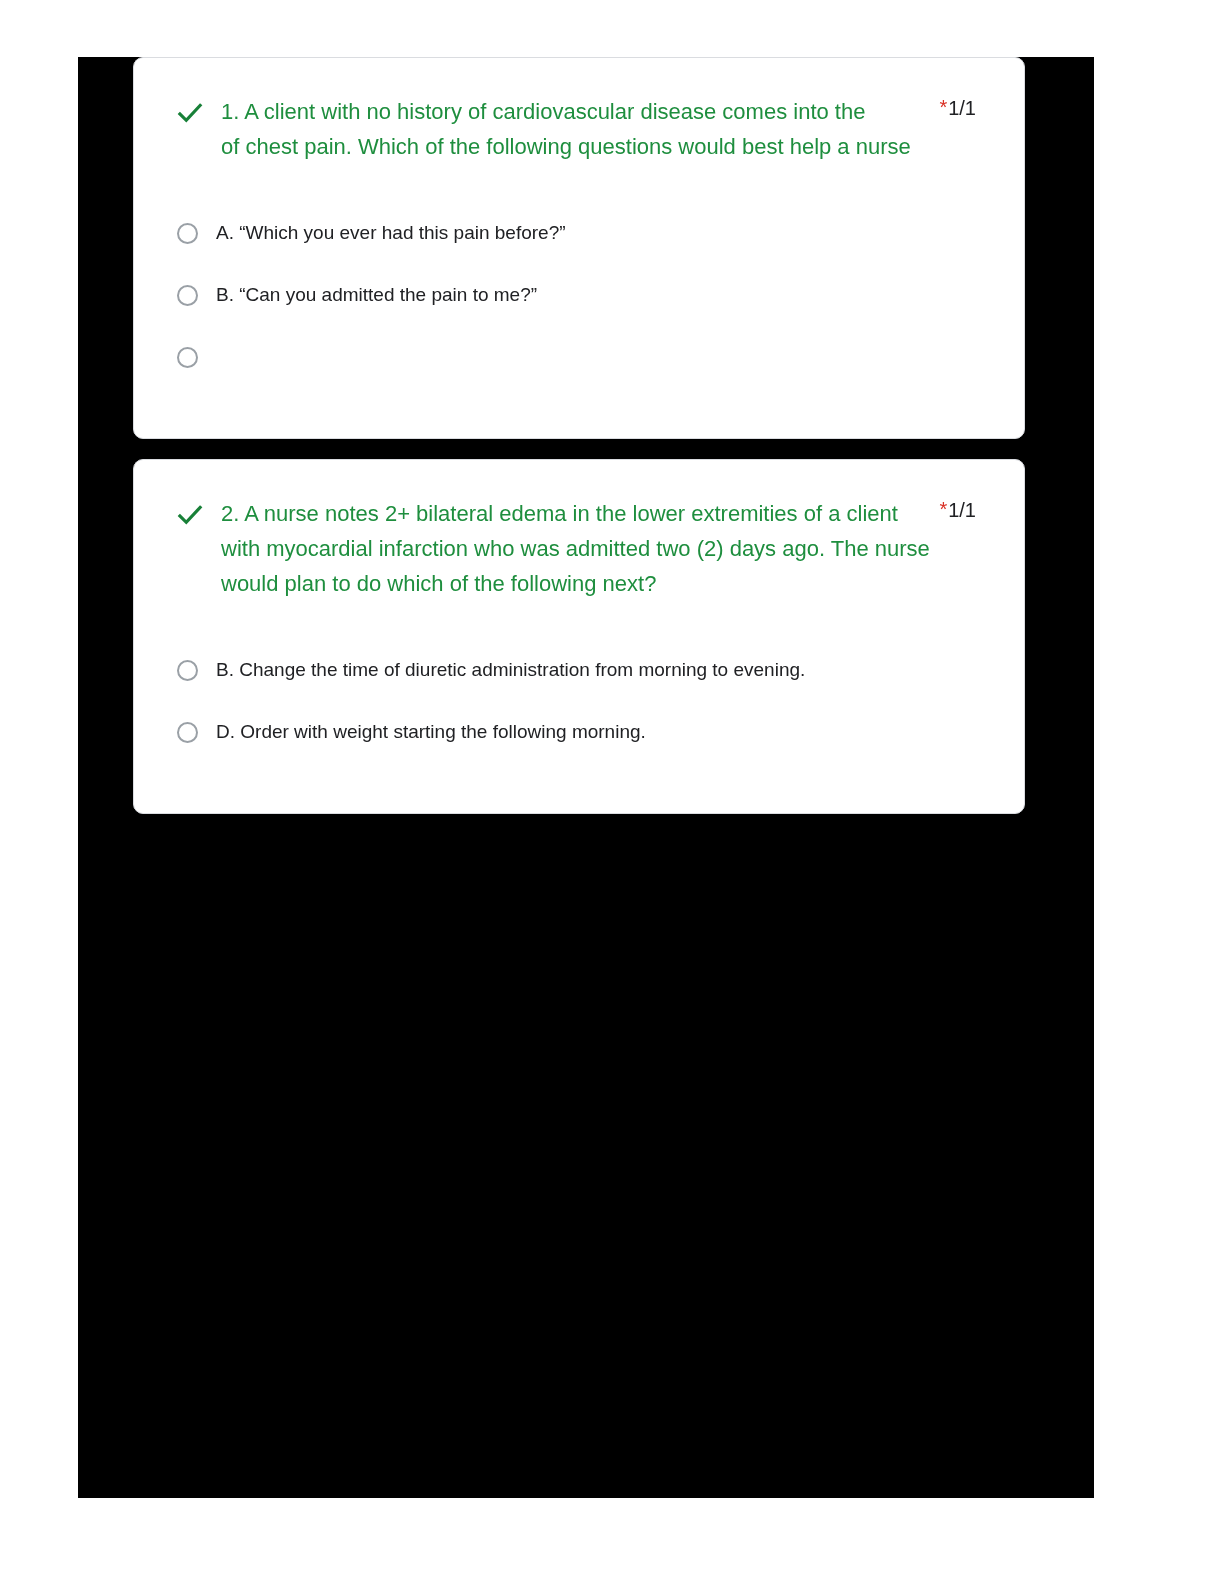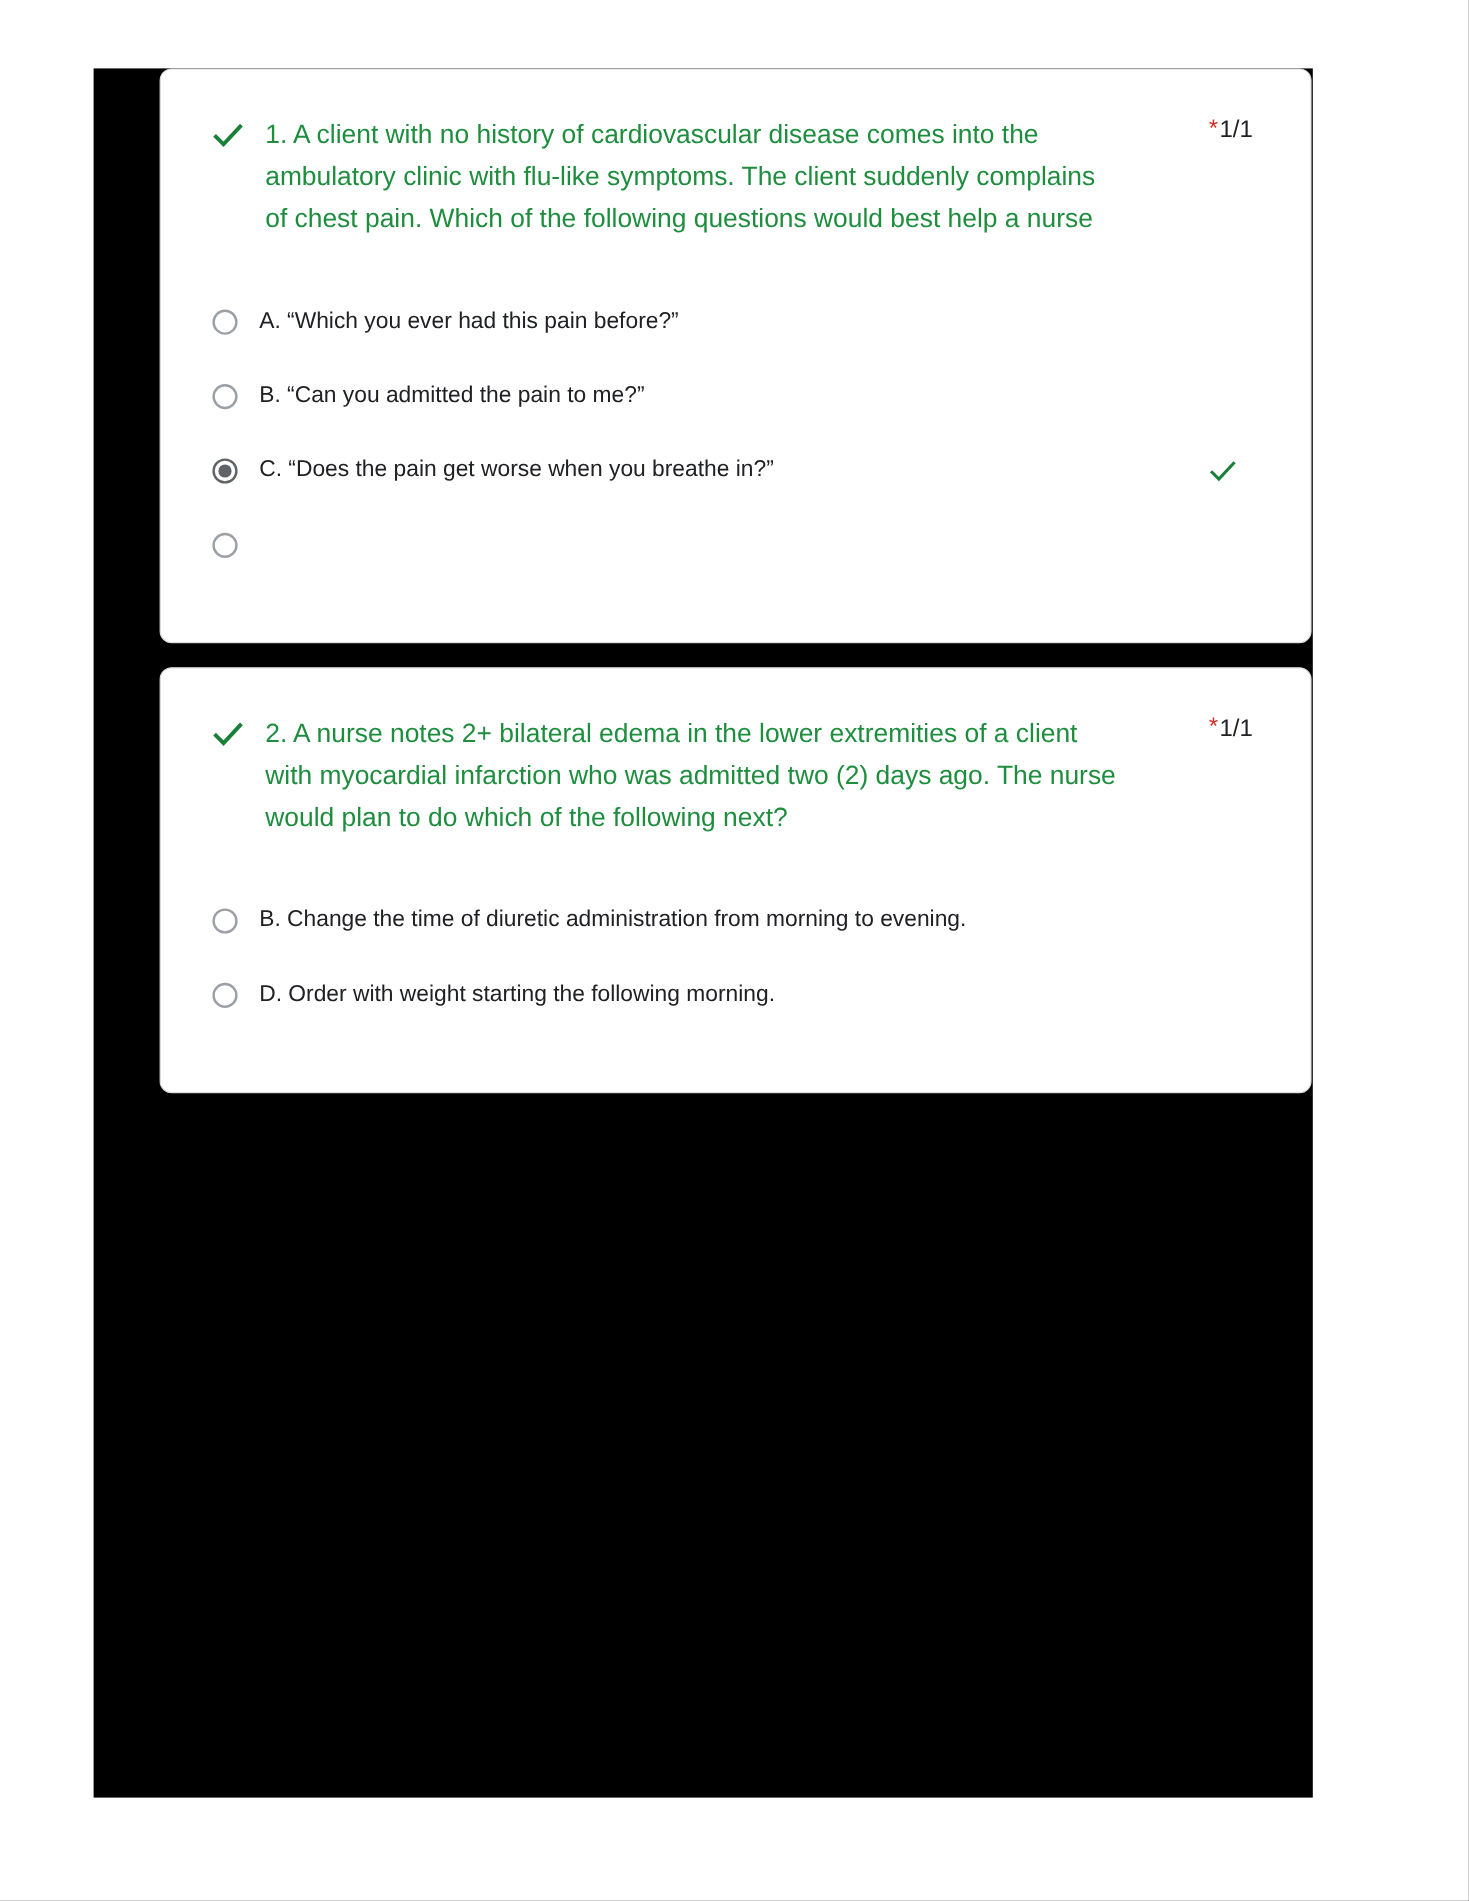--- a/index.html
+++ b/index.html
@@ -12,21 +12,21 @@
   }
   .screenshot-bg {
     position: absolute;
     left: 78px; top: 57px;
     width: 1016px; height: 1441px;
     background: var(--screenshot-bg, #000);
   }
   .cards {
     position: absolute;
     left: 133px; top: 57px;
-    width: 960px;
+    width: 892px;
     display: flex; flex-direction: column;
     gap: 20px;
   }
   .card {
     background: var(--card-bg, #fff);
     border: 1px solid var(--card-border, #dadce0);
     border-radius: 10px;
     box-sizing: border-box;
     padding: 36px 40px 62px 40px;
     position: relative;
@@ -105,51 +105,39 @@
   <div class="cards" id="cards">
   <section class="card">
     <div class="card-head">
       <span class="q-check">
         <svg viewBox="0 0 24 24" aria-hidden="true">
           <path d="M3.6 12.6 L9.2 18.2 L20.4 6.2" fill="none" stroke="#188038" stroke-width="2.4"></path>
         </svg>
       </span>
       <div class="q-title">
             <div class="t-line">1. A client with no history of cardiovascular disease comes into the</div>
-            <div class="t-line">ambulatory clinic with flu-like symptoms. The client suddenly complains</div>
             <div class="t-line">of chest pain. Which of the following questions would best help a nurse</div>
           </div>
       <div class="q-score">
         <span class="asterisk">*</span><span class="score-text">1/1</span>
       </div>
     </div>
     <div class="options">
   <div class="option">
     <span class="radio"></span>
     <span class="opt-label">A. “Which you ever had this pain before?”</span>
 
   </div>
 
   <div class="option">
     <span class="radio"></span>
     <span class="opt-label">B. “Can you admitted the pain to me?”</span>
 
   </div>
 
-  <div class="option">
-    <span class="radio selected">
-              <span class="dot"></span>
-            </span>
-    <span class="opt-label">C. “Does the pain get worse when you breathe in?”</span>
-    <span class="row-check visible">
-      <svg viewBox="0 0 24 24" aria-hidden="true">
-        <path d="M3.6 12.6 L9.2 18.2 L20.4 6.2" fill="none" stroke="#188038" stroke-width="2.2"></path>
-      </svg>
-    </span>
-  </div>
 
   <div class="option">
     <span class="radio"></span>
 
   </div>
 </div>
   </section>
 
   <section class="card">
     <div class="card-head">

